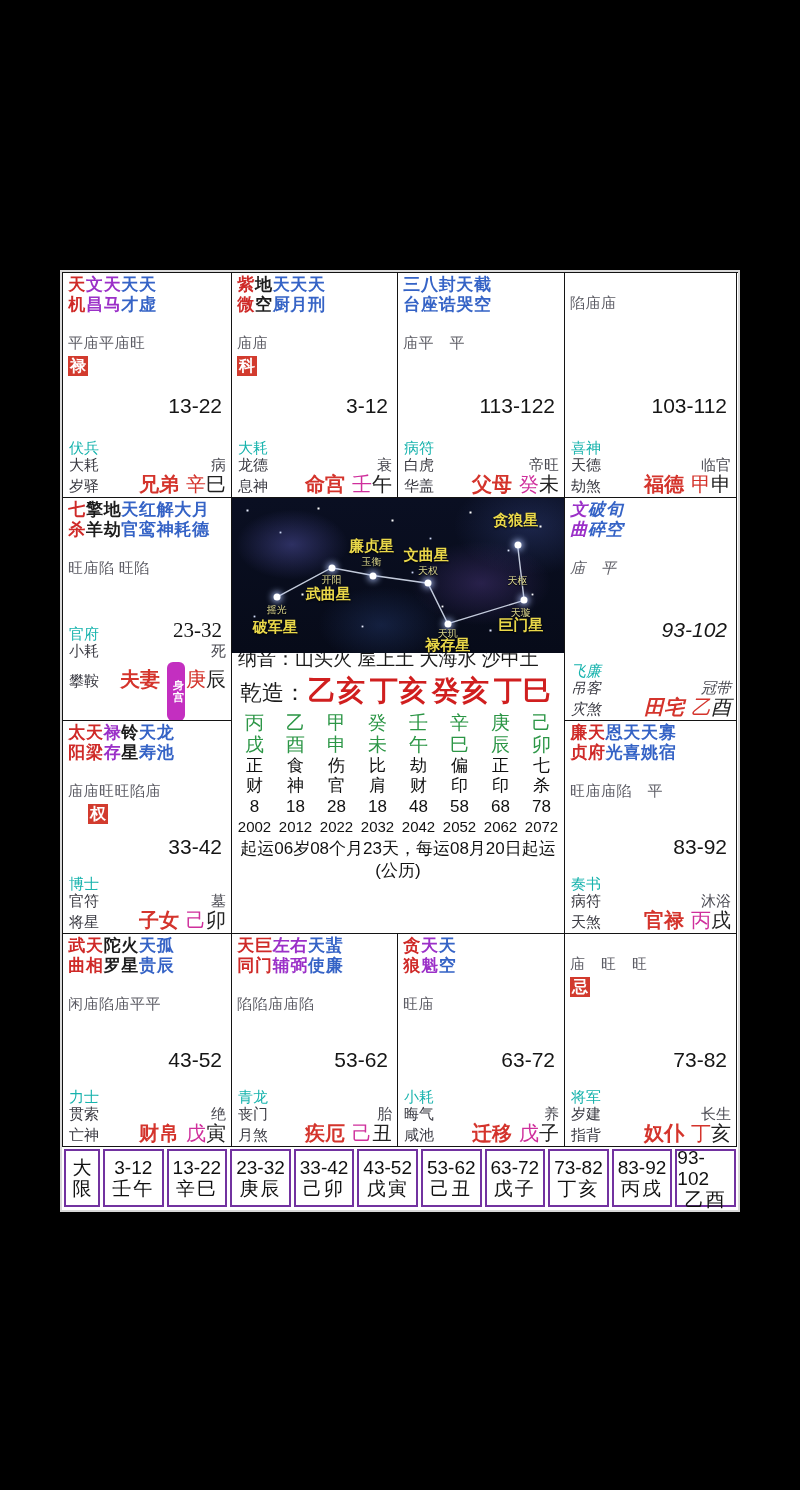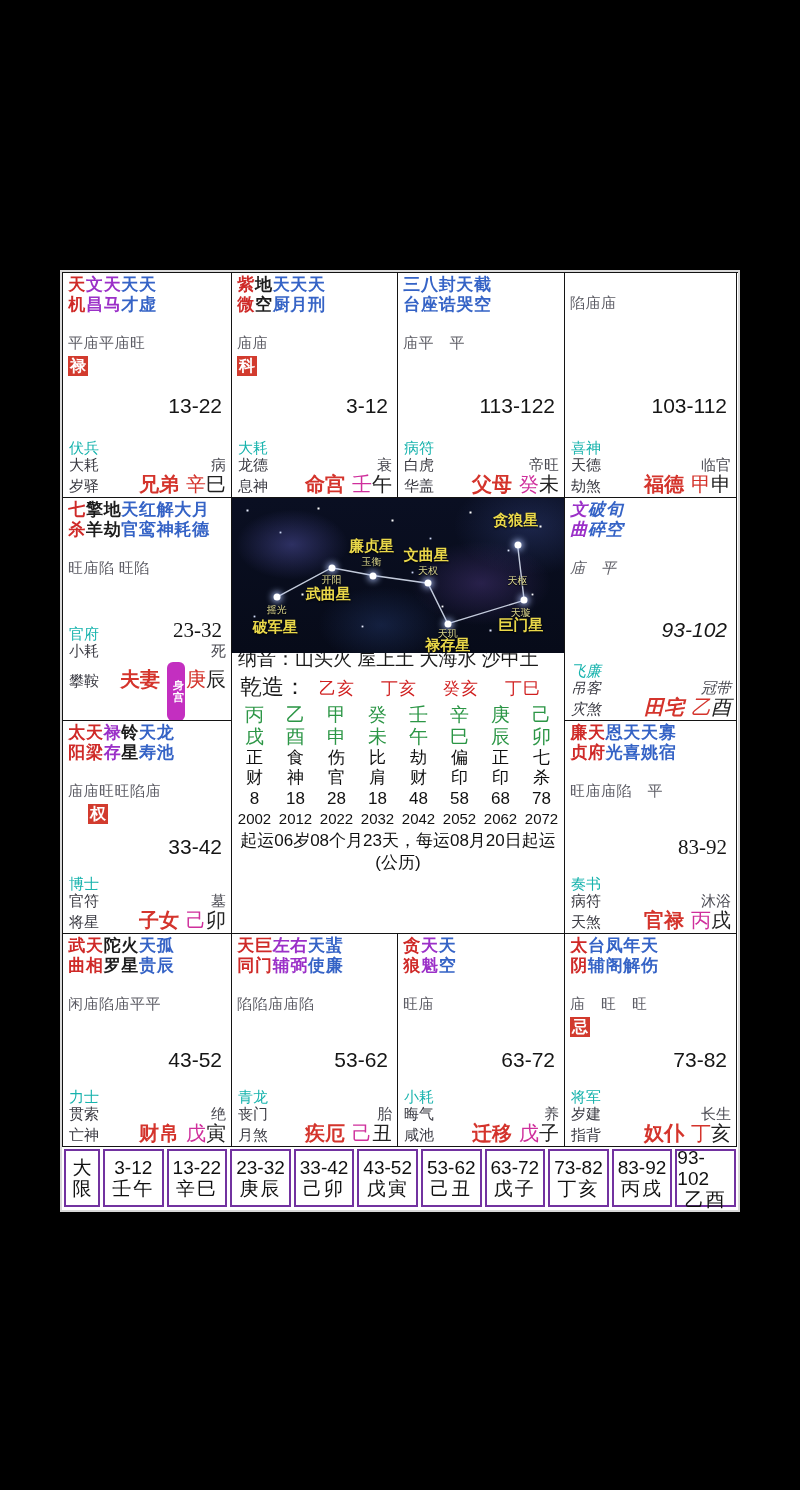--- a/index.html
+++ b/index.html
@@ -60,21 +60,21 @@
        box-shadow:0 0 6px 2px rgba(180,200,255,.8);transform:translate(-50%,-50%)}
   .lbig{position:absolute;transform:translate(-50%,-50%);font-size:15px;font-weight:700;
         color:var(--c-yellow);text-shadow:0 1px 2px #000;white-space:nowrap}
   .lsmall{position:absolute;transform:translate(-50%,-50%);font-size:10px;color:#ded98f;
         text-shadow:0 1px 1px #000;white-space:nowrap}
   .nayin{height:16px;flex:none;position:relative;overflow:hidden}
   .nayin span{position:absolute;left:6px;bottom:-3px;font-size:19px;color:#1a1a1a;white-space:nowrap}
   .qianzao{display:flex;align-items:baseline;padding:3px 10px 0 8px}
   .qz-label{font-size:22px;color:#1a1a1a;flex:none}
   .pillars{flex:1;display:flex;justify-content:space-around}
-  .pillar{font-size:17px;font-weight:400;color:var(--c-pillar);letter-spacing:1px}
+  .pillar{font-size:28px;font-weight:700;color:var(--c-pillar);letter-spacing:1px}
   .dayun{display:grid;grid-template-columns:repeat(8,1fr);text-align:center;padding:2px 2px 0 2px}
   .dy-col span{display:block}
   .dy-stem,.dy-branch{font-size:19px;line-height:22px;color:var(--c-green)}
   .dy-god{font-size:17px;line-height:20px;color:#111;white-space:pre-line}
   .dy-age{font-size:17px;line-height:21px;color:#111}
   .dy-year{font-size:15px;line-height:20px;color:#111}
   .qiyun{font-size:17px;line-height:22px;color:#111;text-align:center;padding:1px 8px 0 8px}
   
   .btable{height:62px;display:flex;gap:3px;padding:2px;background:#fff}
   .bt{flex:1;border:2px solid var(--c-tborder);display:flex;flex-direction:column;
@@ -369,21 +369,21 @@
           <div class="crow">
             <span>将星</span>
             <span class="pright">
               <span class="pal">子女</span>
               <span class="gz st-g">己</span>
               <span class="gz st-k">卯</span>
             </span>
           </div>
         </div>
       </div>
-      <div class="cell" style="grid-area: 3 / 4; font-family: Liberation Serif, serif;">
+      <div class="cell" style="grid-area: 3 / 4;">
         <div class="stars">
           <span class="star s-m">廉贞</span>
           <span class="star s-m">天府</span>
           <span class="star s-b">恩光</span>
           <span class="star s-b">天喜</span>
           <span class="star s-b">天姚</span>
           <span class="star s-b">寡宿</span>
         </div>
         <div class="bright">旺庙庙陷　平</div>
         <div class="range">83-92</div>
@@ -475,27 +475,20 @@
             <span>咸池</span>
             <span class="pright">
               <span class="pal">迁移</span>
               <span class="gz st-g">戊</span>
               <span class="gz st-k">子</span>
             </span>
           </div>
         </div>
       </div>
       <div class="cell" style="grid-area: 4 / 4;">
-        <div class="stars">
-          <span class="star s-m">太阴</span>
-          <span class="star s-b">台辅</span>
-          <span class="star s-b">凤阁</span>
-          <span class="star s-b">年解</span>
-          <span class="star s-b">天伤</span>
-        </div>
         <div class="bright">庙　旺　旺</div>
         <div><span class="hua">忌</span></div>
         <div class="range">73-82</div>
         <div class="corner">
           <div class="g1">将军</div>
           <div class="crow">
             <span>岁建</span>
             <span class="stage">长生</span>
           </div>
           <div class="crow">

